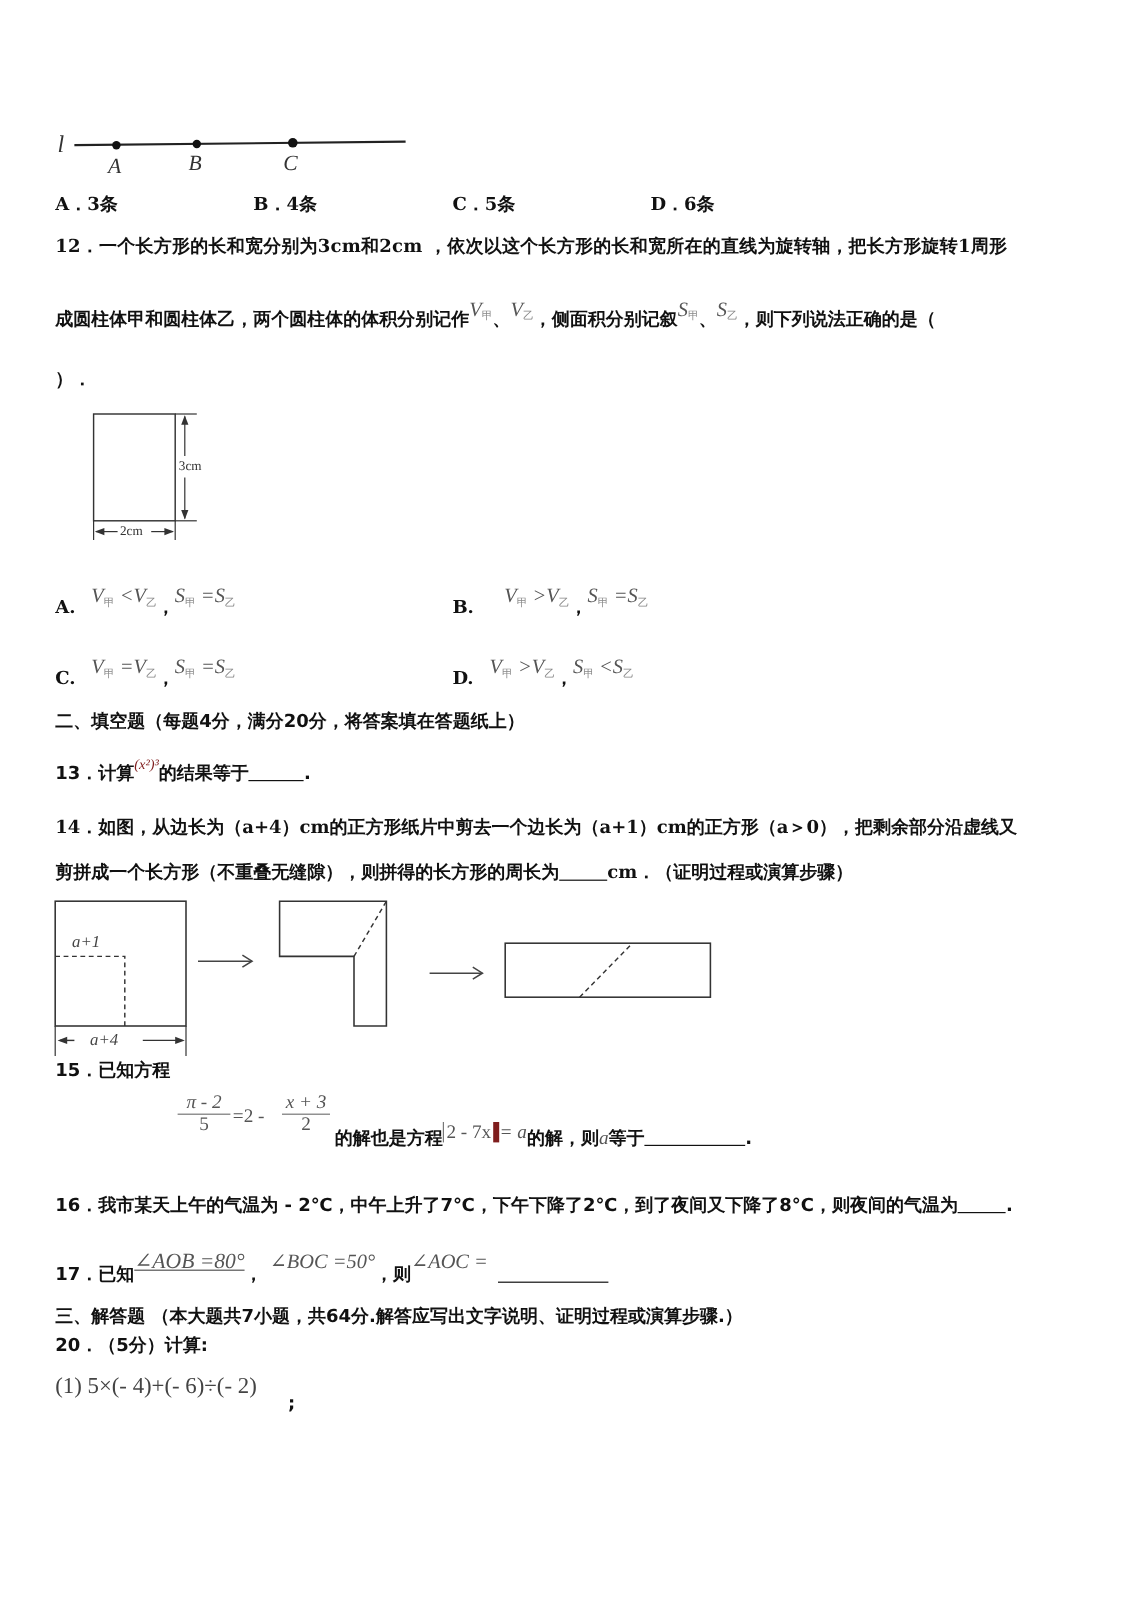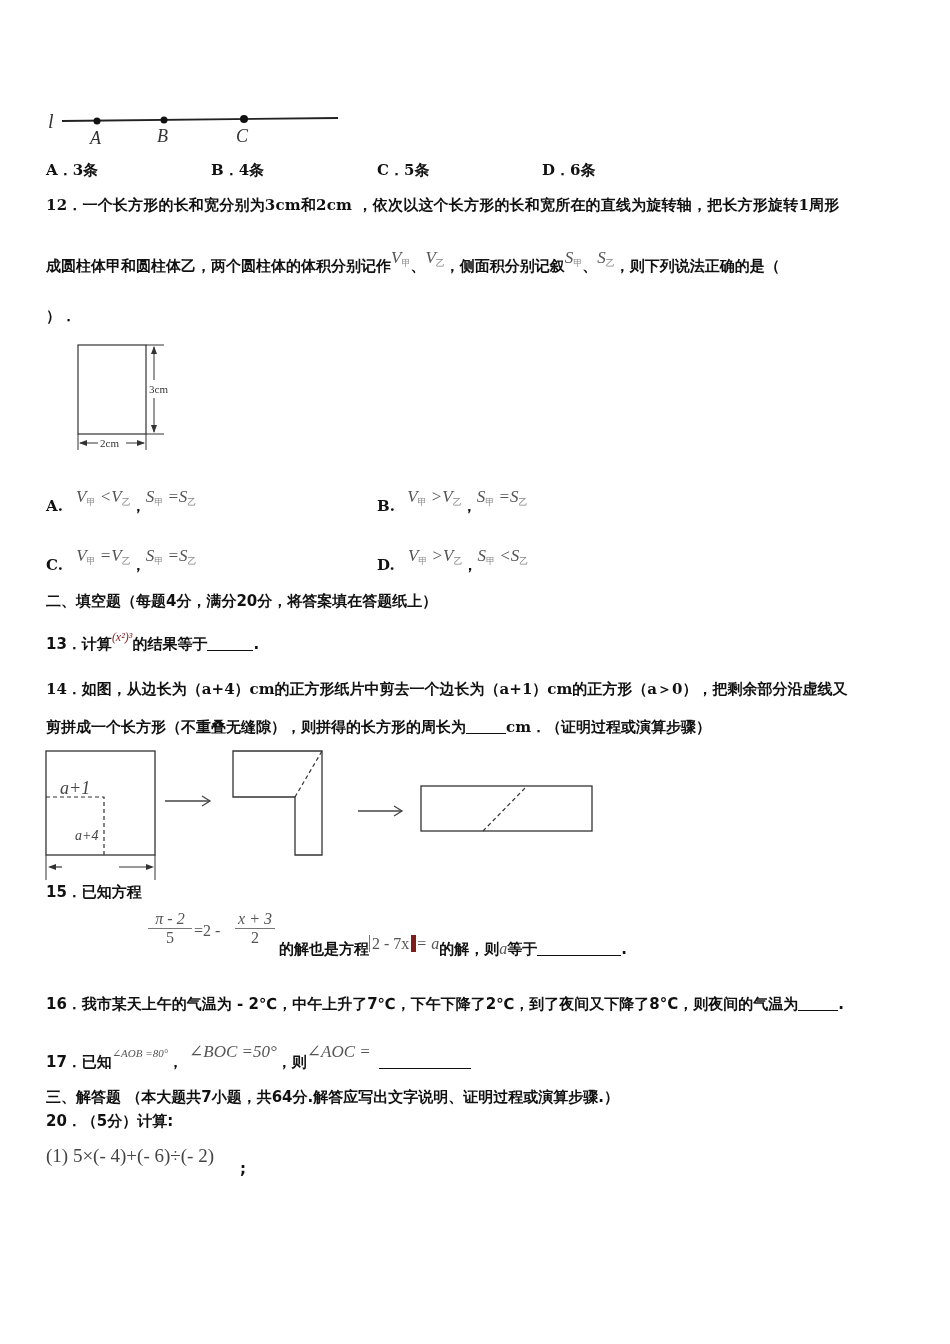--- a/index.html
+++ b/index.html
@@ -56,21 +56,21 @@
 </svg>
 <div class="abs mathn" style="left:149px;top:383px;font-size:11px;color:#333;">3cm</div>
 <div class="abs mathn" style="left:100px;top:437px;font-size:11px;color:#333;">2cm</div>
 
 <div class="abs b" style="left:46px;top:487px;">
   <span>A.</span>
   <span class="math" style="font-size:17px;vertical-align:9px;margin-left:8px;">V<span class="sub">甲</span> <span class="mathn">&lt;</span>V<span class="sub">乙</span></span><span>，</span><span class="math" style="font-size:17px;vertical-align:9px;">S<span class="sub">甲</span> <span class="mathn">=</span>S<span class="sub">乙</span></span>
 </div>
 <div class="abs b" style="left:377px;top:487px;">
   <span>B.</span>
-  <span class="math" style="font-size:17px;vertical-align:9px;margin-left:7px;">V<span class="sub">甲</span> <span class="mathn">&gt;</span>V<span class="sub">乙</span></span><span>，</span><span class="math" style="font-size:17px;vertical-align:9px;">S<span class="sub">甲</span> <span class="mathn">=</span>S<span class="sub">乙</span></span>
+  <span class="math" style="font-size:17px;vertical-align:9px;margin-left:20px;">V<span class="sub">甲</span> <span class="mathn">&gt;</span>V<span class="sub">乙</span></span><span>，</span><span class="math" style="font-size:17px;vertical-align:9px;">S<span class="sub">甲</span> <span class="mathn">=</span>S<span class="sub">乙</span></span>
 </div>
 <div class="abs b" style="left:46px;top:546px;">
   <span>C.</span>
   <span class="math" style="font-size:17px;vertical-align:9px;margin-left:8px;">V<span class="sub">甲</span> <span class="mathn">=</span>V<span class="sub">乙</span></span><span>，</span><span class="math" style="font-size:17px;vertical-align:9px;">S<span class="sub">甲</span> <span class="mathn">=</span>S<span class="sub">乙</span></span>
 </div>
 <div class="abs b" style="left:377px;top:546px;">
   <span>D.</span>
   <span class="math" style="font-size:17px;vertical-align:9px;margin-left:8px;">V<span class="sub">甲</span> <span class="mathn">&gt;</span>V<span class="sub">乙</span></span><span>，</span><span class="math" style="font-size:17px;vertical-align:9px;">S<span class="sub">甲</span> <span class="mathn">&lt;</span>S<span class="sub">乙</span></span>
 </div>
 
@@ -101,42 +101,42 @@
 
   <polygon points="233,751 322,751 322,855 295,855 295,797 233,797" fill="none" stroke="#333" stroke-width="1.3"></polygon>
   <line x1="295" y1="797" x2="322" y2="751" stroke="#333" stroke-width="1.2" stroke-dasharray="4,3"></line>
 
   <line x1="358" y1="811" x2="402" y2="811" stroke="#444" stroke-width="1.3"></line>
   <polyline points="394,806 402,811 394,816" fill="none" stroke="#444" stroke-width="1.3"></polyline>
 
   <rect x="421" y="786" width="171" height="45" fill="none" stroke="#333" stroke-width="1.3"></rect>
   <line x1="483" y1="831" x2="527" y2="786" stroke="#333" stroke-width="1.2" stroke-dasharray="4,3"></line>
 </svg>
-<div class="abs math" style="left:60px;top:778px;font-size:18px;color:#444;">a+1</div>
-<div class="abs math" style="left:75px;top:828px;font-size:14px;color:#444;">a+4</div>
+<div class="abs math" style="left:60px;top:778px;font-size:14px;color:#444;">a+1</div>
+<div class="abs math" style="left:75px;top:860px;font-size:14px;color:#444;">a+4</div>
 
 <div class="abs sans" style="left:46px;top:883px;">15．已知方程</div>
 <div class="abs mathn" style="left:148px;top:910px;font-size:16px;text-align:center;width:44px;">
   <div style="border-bottom:1px solid #777;font-style:italic;">π - 2</div>
   <div>5</div>
 </div>
 <div class="abs mathn" style="left:194px;top:922px;font-size:16px;">=2 -</div>
 <div class="abs mathn" style="left:235px;top:910px;font-size:16px;text-align:center;width:40px;">
   <div style="border-bottom:1px solid #777;font-style:italic;">x + 3</div>
   <div>2</div>
 </div>
 <div class="abs sans" style="left:279px;top:935px;">
   <span>的解也是方程</span><span class="mathn" style="font-size:16px;border-left:1px solid #777;border-right:5px solid #7f1d1d;padding:0 2px;vertical-align:5px;">2 - 7x</span><span class="math" style="font-size:16px;vertical-align:5px;">= a</span><span>的解，则</span><span class="math" style="font-size:16px;">a</span><span>等于</span><span class="blank" style="width:84px;"></span><span>.</span>
 </div>
 
 <div class="abs sans" style="left:46px;top:995px;">
   <span>16．我市某天上午的气温为 - 2℃，中午上升了7℃，下午下降了2℃，到了夜间又下降了8°C，则夜间的气温为</span><span class="blank" style="width:40px;"></span><span>.</span>
 </div>
 
 <div class="abs sans" style="left:46px;top:1041px;">
-  <span>17．已知</span><span class="math" style="font-size:11px;vertical-align:10px;">∠AOB =80°</span><span>，</span><span class="math" style="font-size:17px;vertical-align:10px;margin-left:6px;">∠BOC =50°</span><span>，则</span><span class="math" style="font-size:17px;vertical-align:10px;">∠AOC =</span><span class="blank" style="width:92px;margin-left:8px;"></span>
+  <span>17．已知</span><span class="math" style="font-size:18px;vertical-align:10px;text-decoration:underline;">∠AOB =80°</span><span>，</span><span class="math" style="font-size:17px;vertical-align:10px;margin-left:6px;">∠BOC =50°</span><span>，则</span><span class="math" style="font-size:17px;vertical-align:10px;">∠AOC =</span><span class="blank" style="width:92px;margin-left:8px;"></span>
 </div>
 
 <div class="abs sans" style="left:46px;top:1088px;">三、解答题 （本大题共7小题，共64分.解答应写出文字说明、证明过程或演算步骤.）</div>
 
 <div class="abs sans" style="left:46px;top:1112px;">20．（5分）计算:</div>
 <div class="abs mathn" style="left:46px;top:1145px;font-size:19px;color:#444;">(1) 5×(- 4)+(- 6)÷(- 2)</div>
 <div class="abs sans" style="left:240px;top:1160px;">;</div>
 
 </body></html>

